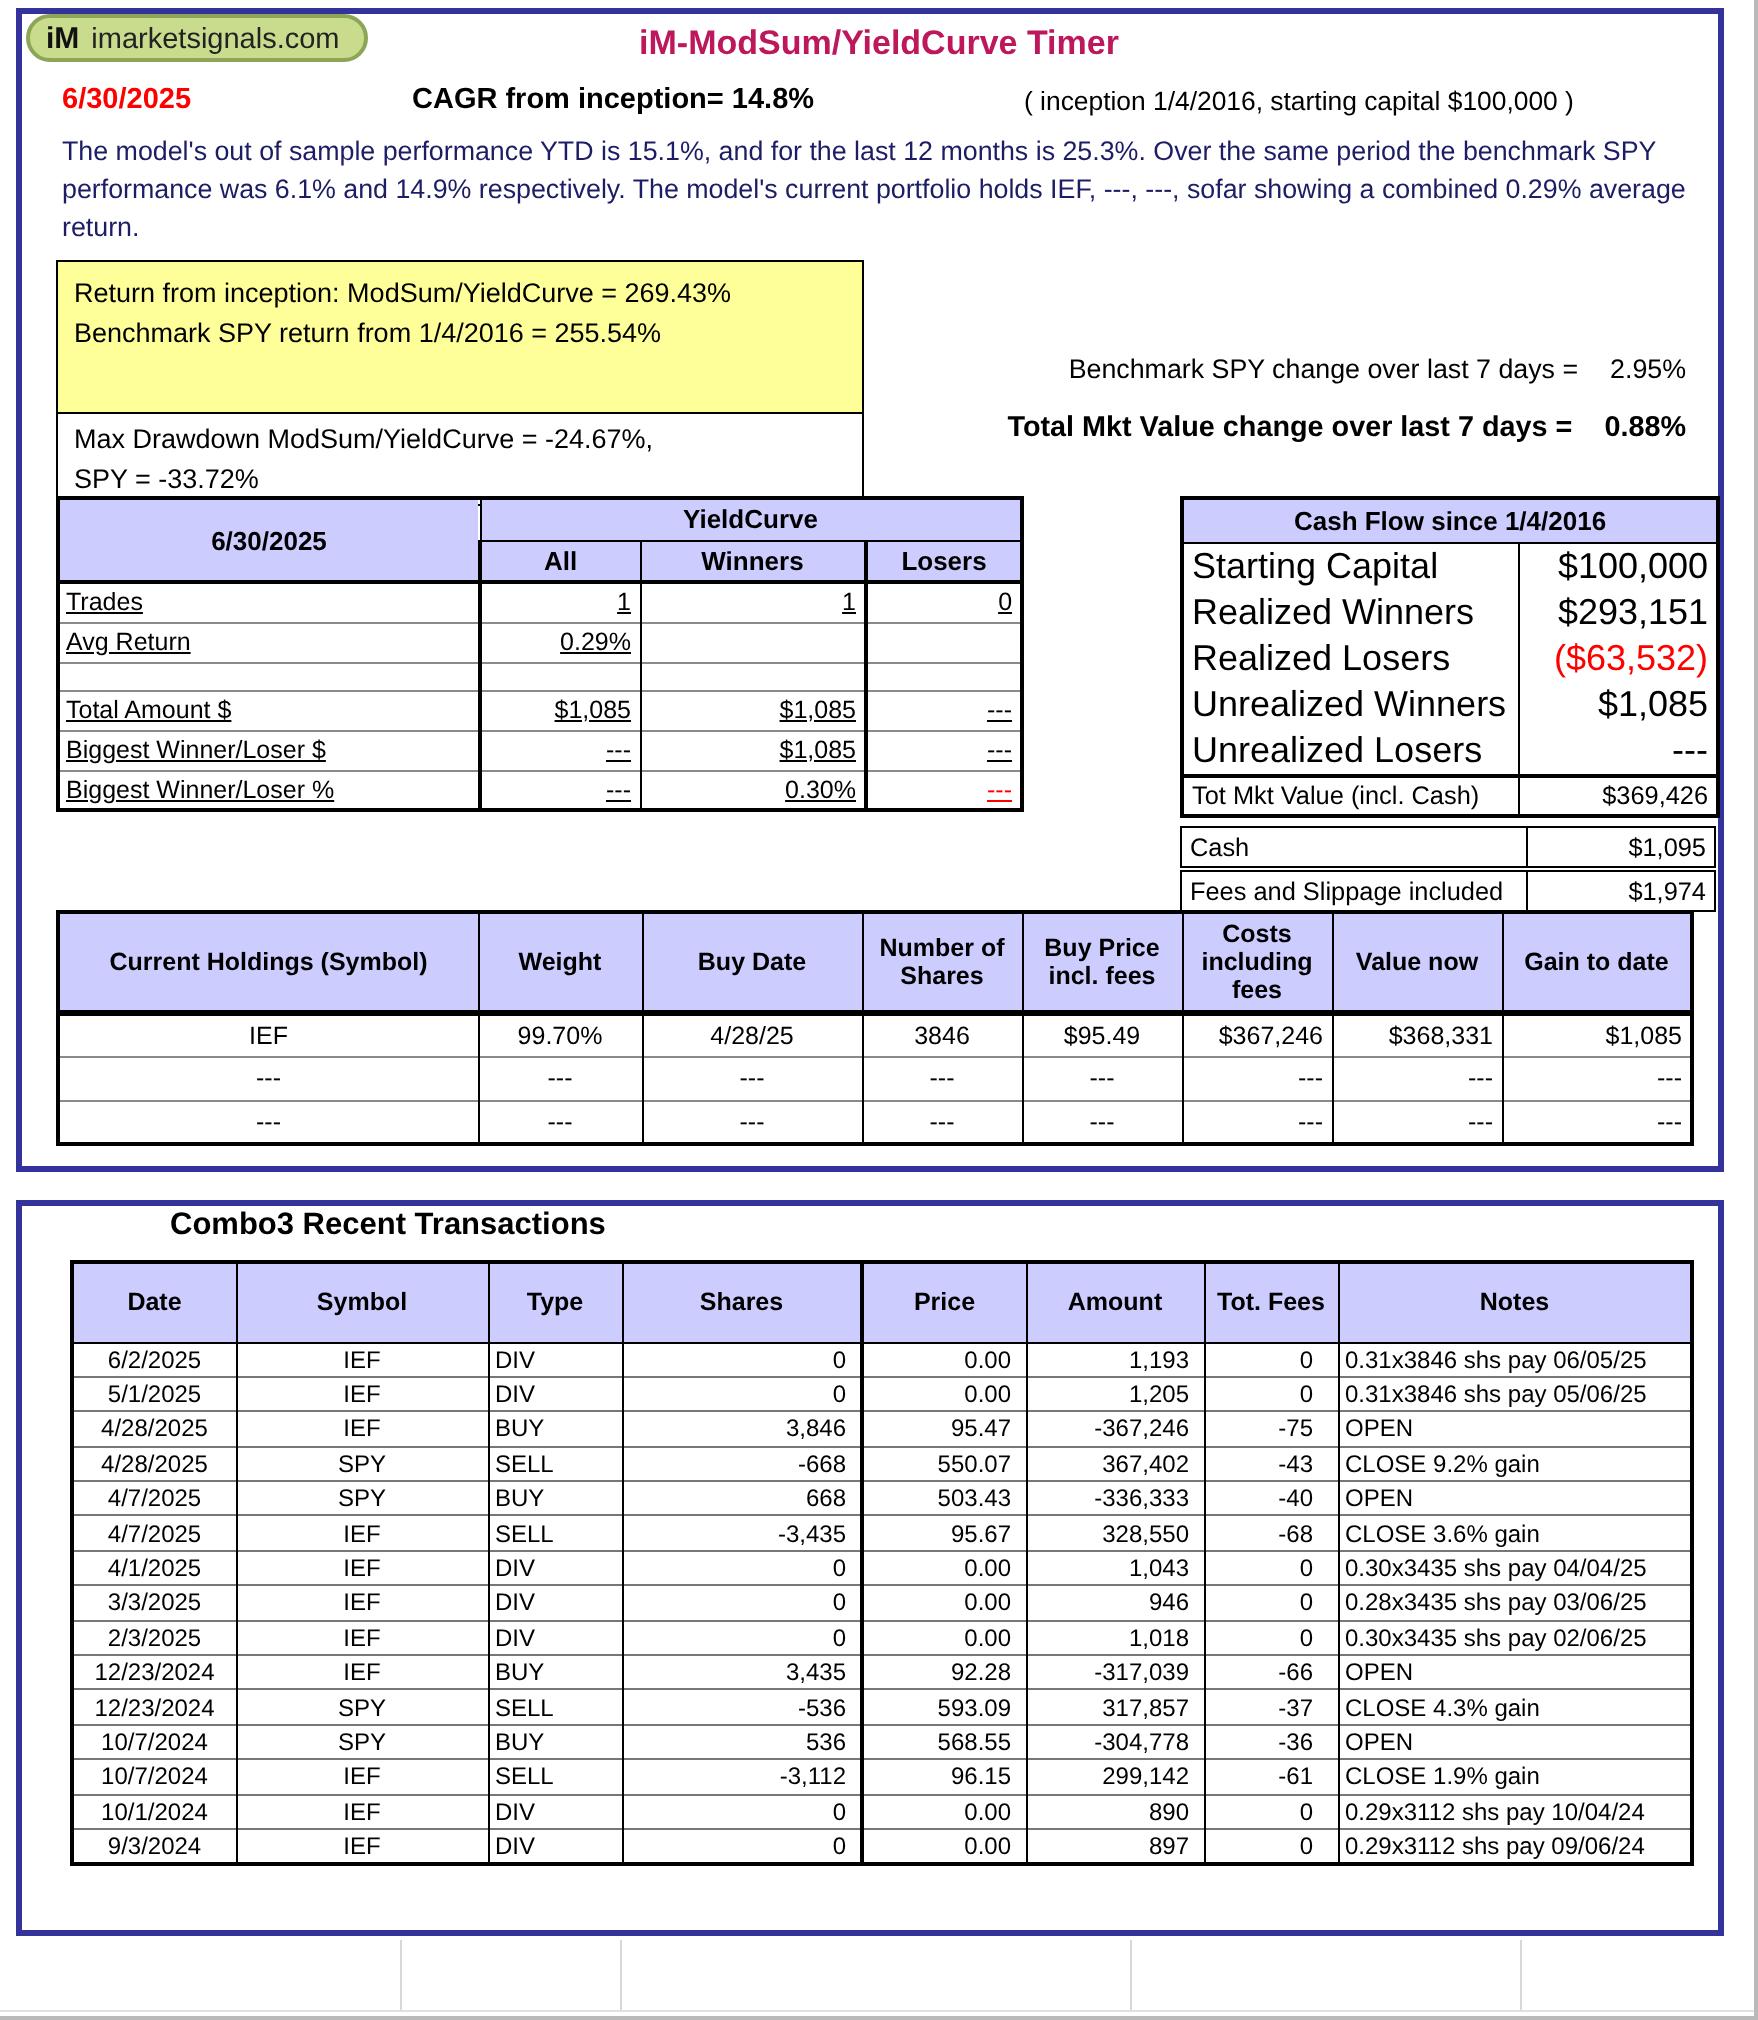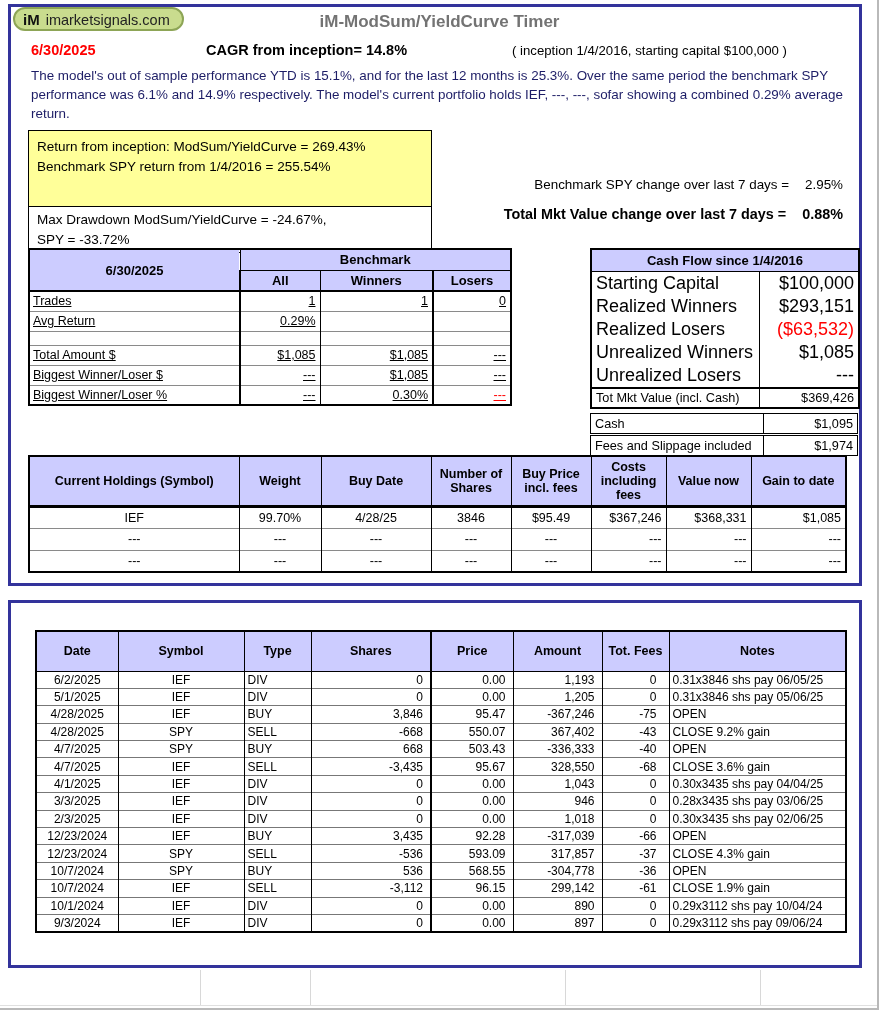--- a/index.html
+++ b/index.html
@@ -8,21 +8,21 @@
         border-right:2px solid #b9b9b9;border-bottom:2px solid #b9b9b9;box-sizing:border-box;}
   .panel{position:absolute;border:3px solid #33339b;background:#fff;box-sizing:border-box;}
 
   
   .logo{position:absolute;left:13px;top:7px;height:24px;padding:1px 12px 0 8px;
         background:#c9dc8e;border:2px solid #8da556;border-radius:12px;
         display:flex;align-items:center;gap:6px;box-sizing:border-box;}
   .logo .mark{font-weight:bold;font-size:15px;color:#111;}
   .logo .lname{font-size:14.5px;color:#222;}
   .title{position:absolute;left:0;top:12px;width:879px;text-align:center;
-         font-size:17px;font-weight:bold;color:#737373;}
+         font-size:17px;font-weight:bold;color:#be185d;}
   .hdate{position:absolute;left:31px;top:42px;font-size:14.5px;font-weight:bold;color:#f00;}
   .cagr{position:absolute;left:206px;top:42px;font-size:14.5px;font-weight:bold;}
   .incnote{position:absolute;left:512px;top:43px;font-size:13.2px;}
   .desc{position:absolute;left:31px;top:66px;width:816px;font-size:13.4px;line-height:19px;color:#1d1d66;}
 
   .ybox{position:absolute;left:28px;top:130px;width:404px;height:77px;background:#ffff99;
         border:1px solid #000;box-sizing:border-box;padding:6px 8px;font-size:13.5px;line-height:20px;}
   .dbox{position:absolute;left:28px;top:206px;width:404px;height:47px;background:#fff;
         border:1px solid #000;box-sizing:border-box;padding:3px 8px;font-size:13.5px;line-height:20px;}
 
@@ -115,21 +115,21 @@
   <table class="unrl">
     <colgroup>
         <col style="width:211px">
         <col style="width:80px">
         <col style="width:113px">
         <col style="width:78px">
       </colgroup>
     <thead>
       <tr>
         <th rowspan="2" class="lav subhdr">6/30/2025</th>
-        <th colspan="3" class="lav">Benchmark</th>
+        <th colspan="3" class="lav">YieldCurve</th>
       </tr>
       <tr>
         <th class="lav subhdr thickL">All</th>
         <th class="lav subhdr">Winners</th>
         <th class="lav subhdr thickL">Losers</th>
       </tr>
     </thead>
     <tbody>
 
         <tr>
@@ -284,20 +284,21 @@
           <td>---</td>
           <td>---</td>
           <td class="num">---</td>
           <td class="num">---</td>
           <td class="num">---</td>
         </tr>
       </tbody>
   </table>
 
   <div class="panel" style="left:8px;top:600px;width:854px;height:368px;"></div>
+  <div class="combo-title">Combo3  Recent Transactions</div>
 
   <table class="trans">
     <colgroup>
       <col style="width:82px">
         <col style="width:126px">
         <col style="width:67px">
         <col style="width:120px">
       <col style="width:82px">
         <col style="width:89px">
         <col style="width:67px">

